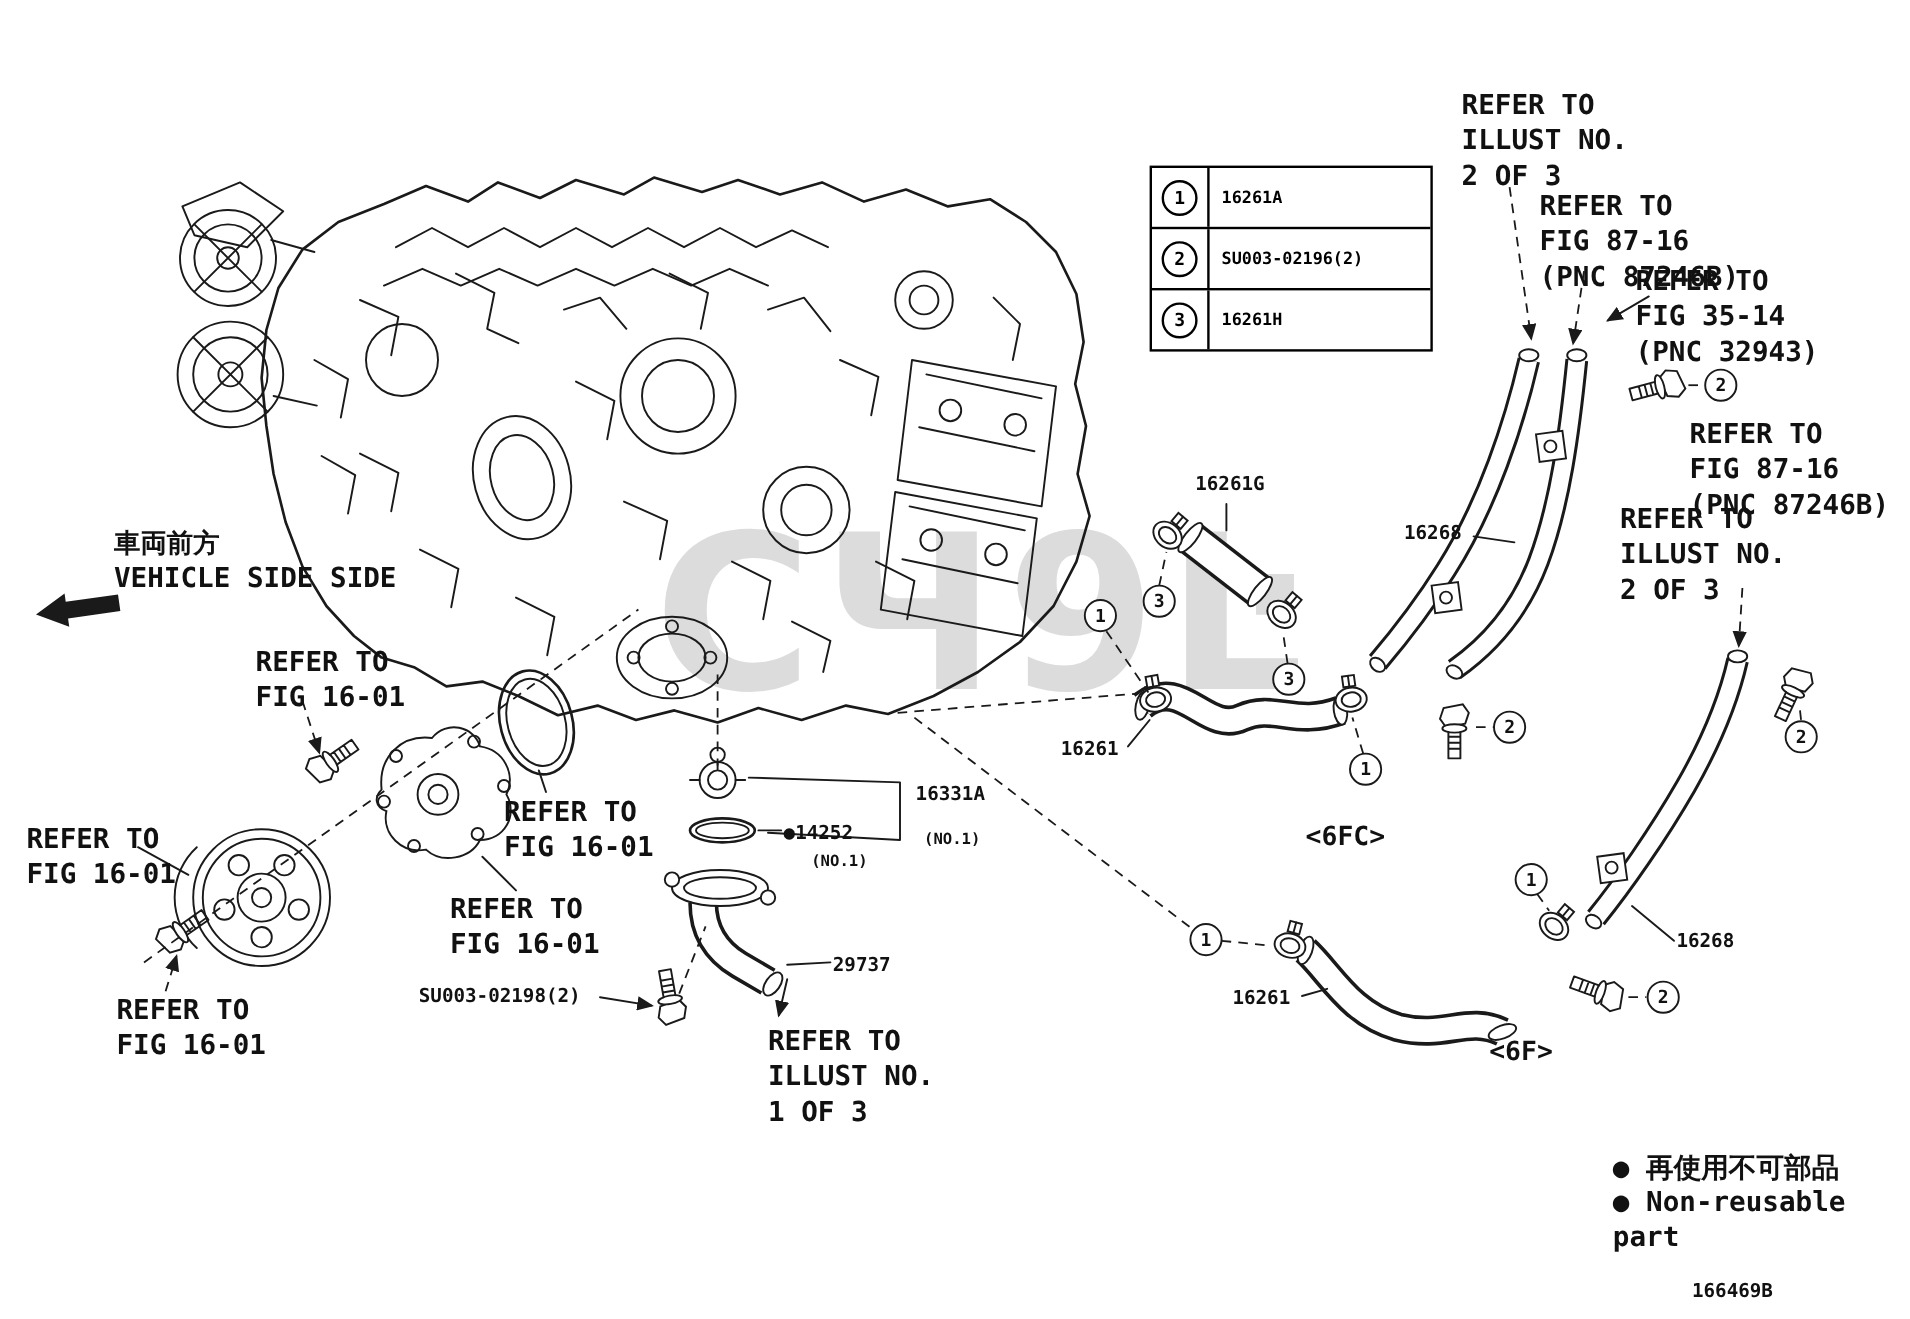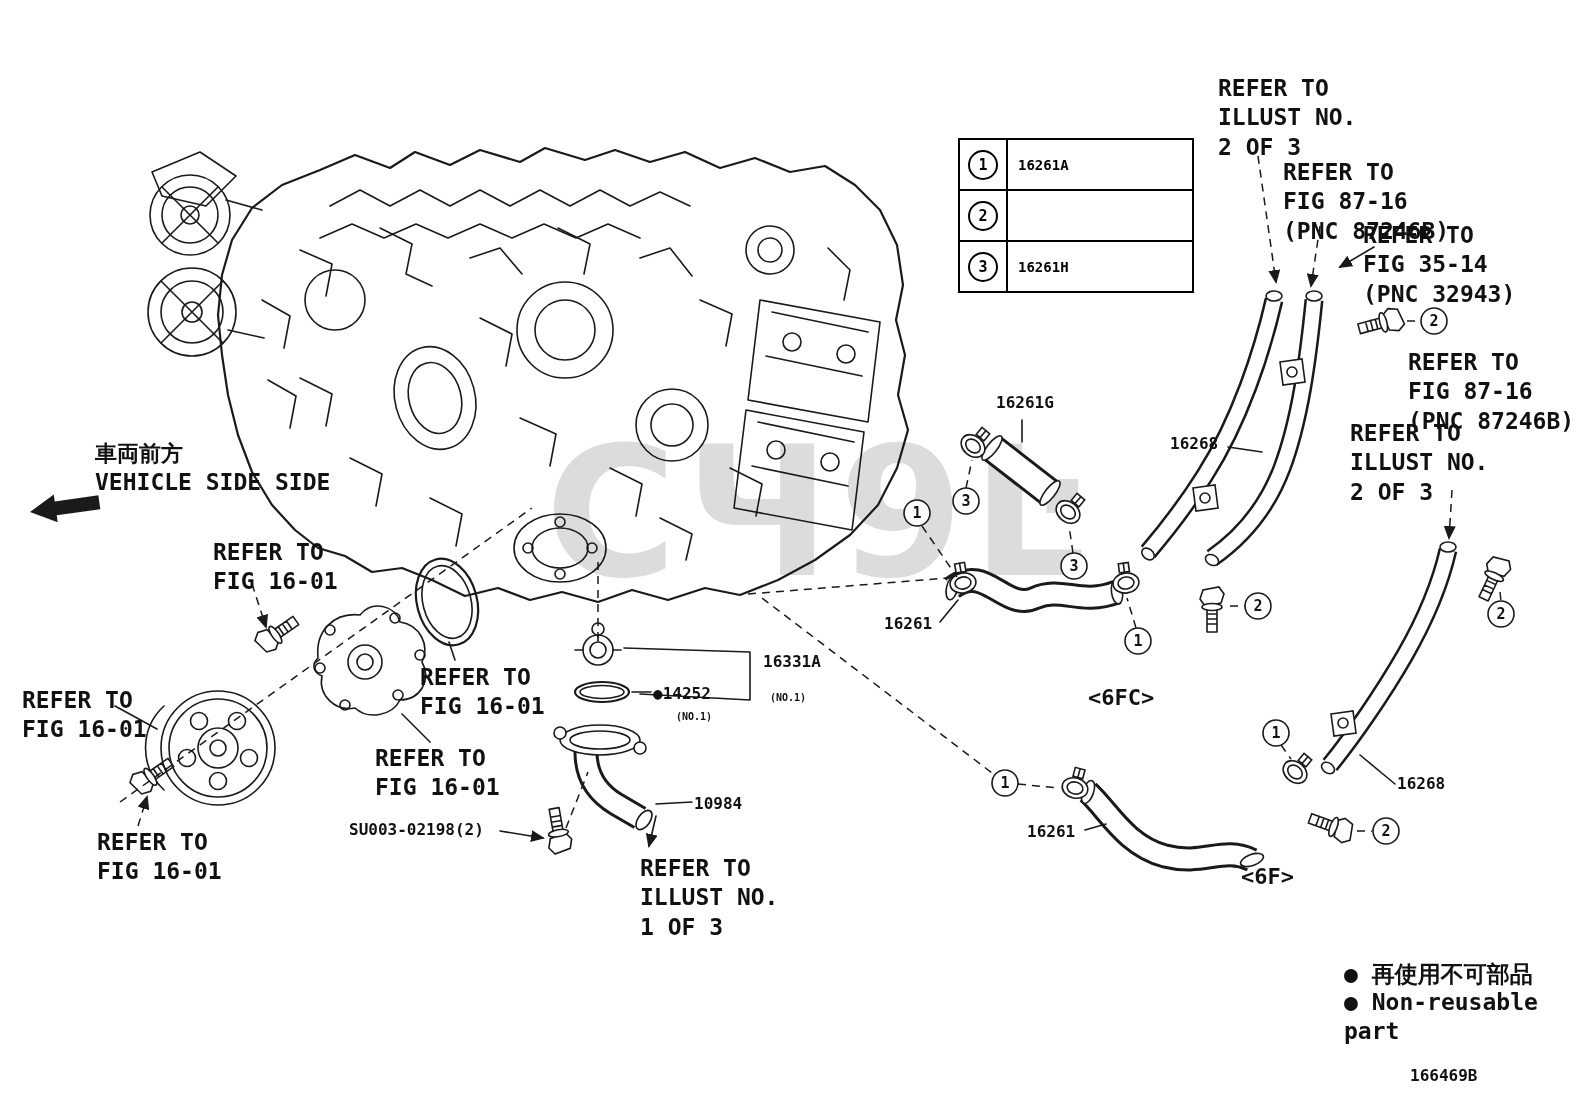--- a/index.html
+++ b/index.html
@@ -5,21 +5,21 @@
   html,body{margin:0;padding:0;background:#fff;}
   .stage{position:relative;width:1592px;height:1099px;background:#fff;overflow:hidden;
          font-family:"DejaVu Sans Mono",monospace;}
   .wm{position:absolute;left:545px;top:408px;z-index:0;font-family:"DejaVu Sans",sans-serif;
       font-weight:bold;font-size:180px;color:#d7d7d7;letter-spacing:8px;opacity:.85;}
   svg.art{position:absolute;left:0;top:0;z-index:1;}
   .lbl{position:absolute;z-index:2;font-weight:bold;color:#111;white-space:pre-line;line-height:1.28;}
   .s21{font-size:16px;}
   .s18{font-size:22px;}
   .s17{font-size:23px;}
-  .s14{font-size:10px;}
+  .s14{font-size:13px;}
   .legend{position:absolute;left:958px;top:138px;width:232px;z-index:2;border:2px solid #000;background:#fff;}
   .legend .row{display:flex;align-items:stretch;height:49px;border-top:2px solid #000;}
   .legend .row:first-child{border-top:0;}
   .legend .num{width:46px;display:flex;justify-content:center;align-items:center;border-right:2px solid #000;}
   .legend .part{display:flex;align-items:center;padding-left:10px;font-size:14px;font-weight:bold;}
   .circ{display:inline-flex;width:26px;height:26px;border:2px solid #000;border-radius:50%;
         align-items:center;justify-content:center;font-size:15px;font-weight:bold;background:#fff;}
   
   .k{fill:none;stroke:#1a1a1a;stroke-width:1.6;stroke-linecap:round;stroke-linejoin:round;}
   .k2{fill:none;stroke:#1a1a1a;stroke-width:2.2;stroke-linecap:round;stroke-linejoin:round;}
@@ -341,21 +341,21 @@
 ILLUST NO.
 1 OF 3</div>
 
   <div class="lbl s21" style="left:996px;top:393px">16261G</div>
   <div class="lbl s21" style="left:1170px;top:434px">16268</div>
   <div class="lbl s21" style="left:884px;top:614px">16261</div>
   <div class="lbl s21" style="left:763px;top:652px">16331A</div>
   <div class="lbl s14" style="left:770px;top:692px">(NO.1)</div>
   <div class="lbl s21" style="left:653px;top:684px">●14252</div>
   <div class="lbl s14" style="left:676px;top:711px">(NO.1)</div>
-  <div class="lbl s21" style="left:694px;top:794px">10984</div>
+  <div class="lbl s21" style="left:694px;top:794px">29737</div>
   <div class="lbl s21" style="left:349px;top:820px">SU003-02198(2)</div>
   <div class="lbl s21" style="left:1027px;top:822px">16261</div>
   <div class="lbl s21" style="left:1397px;top:774px">16268</div>
 
   <div class="lbl s18" style="left:1088px;top:684px">&lt;6FC&gt;</div>
   <div class="lbl s18" style="left:1241px;top:863px">&lt;6F&gt;</div>
 
   <div class="lbl s17" style="left:1344px;top:960px">● 再使用不可部品</div>
   <div class="lbl s17" style="left:1344px;top:988px">● Non-reusable part</div>
   <div class="lbl s21" style="left:1410px;top:1066px">166469B</div>
@@ -364,20 +364,21 @@
     <div class="row">
       <div class="num">
           <span class="circ">1</span>
         </div>
       <div class="part">16261A</div>
     </div>
     <div class="row">
       <div class="num">
           <span class="circ">2</span>
         </div>
+      <div class="part">SU003-02196(2)</div>
     </div>
     <div class="row">
       <div class="num">
           <span class="circ">3</span>
         </div>
       <div class="part">16261H</div>
     </div>
   </div>
 
 </div>

